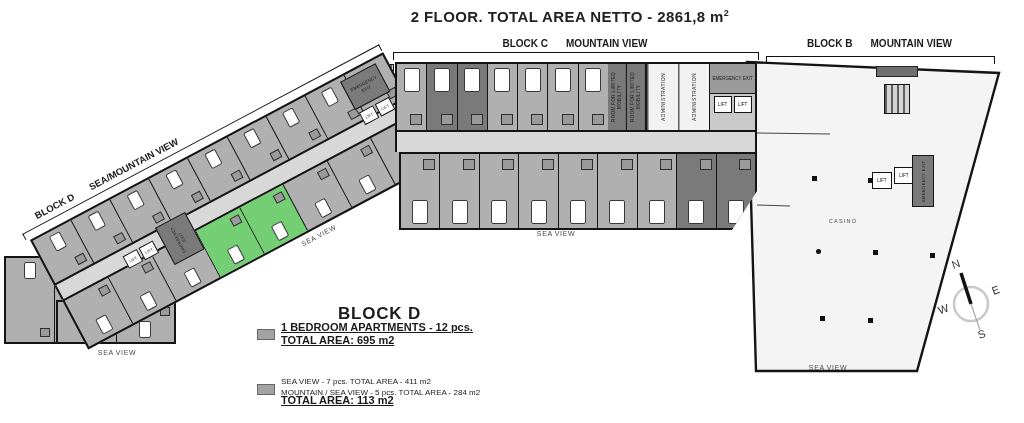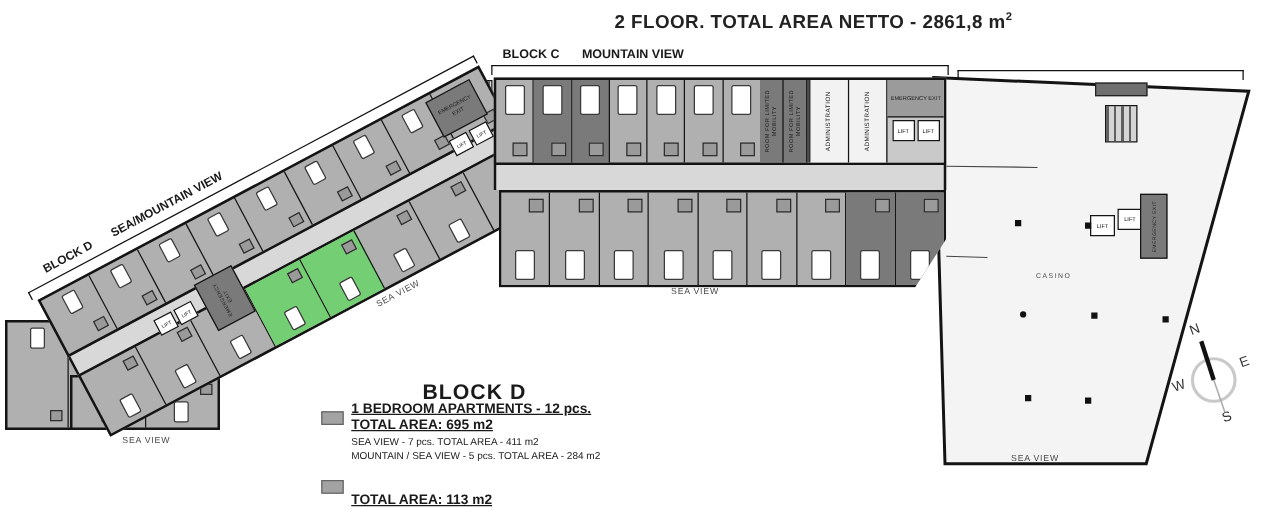--- a/index.html
+++ b/index.html
@@ -1,25 +1,25 @@
 <!DOCTYPE html>
 <html style="--apartment: #b0b0b0; --dark-unit: #7a7a7a; --corridor: #d8d8d8; --highlight-green: #74ce74; --block-b-fill: #f4f4f4; --legend-swatch: #a3a3a3;"><head>
 <meta charset="utf-8">
 <style>
   html,body{margin:0;padding:0;background:#fff;}
   .canvas{position:relative;width:1024px;height:423px;background:#fff;overflow:hidden;
           font-family:"Liberation Sans",sans-serif;color:#111;}
   
-  .title{position:absolute;left:330px;top:8px;width:480px;text-align:right;
+  .title{position:absolute;left:330px;top:8px;width:480px;text-align:center;
          font-size:15px;font-weight:bold;letter-spacing:.4px;color:#222;}
   .title sup{font-size:9px;}
   
   .bracket{position:absolute;height:7px;border-top:1.6px solid #111;
            border-left:1.6px solid #111;border-right:1.6px solid #111;}
-  .blklabel{position:absolute;text-align:left;font-size:10px;font-weight:bold;color:#1a1a1a;}
+  .blklabel{position:absolute;text-align:center;font-size:10px;font-weight:bold;color:#1a1a1a;}
   .blklabel b{margin:0 9px;}
   
   .bc{position:absolute;left:395px;top:62px;width:362px;height:168px;z-index:3;}
   .rowtop,.rowbot{position:relative;display:flex;background:var(--apartment,#b0b0b0);
         border:2px solid #141414;box-sizing:border-box;}
   .bc .rowtop{height:70px;}
   .bc .corr{height:20px;background:var(--corridor,#d8d8d8);border-left:2px solid #141414;
         border-right:2px solid #141414;box-sizing:border-box;}
   .bc .rowbot{height:78px;margin-left:4px;
         clip-path:polygon(0 0,100% 0,100% 50%,93% 100%,0 100%);}
@@ -88,21 +88,21 @@
         background:var(--dark-unit,#787878);border:1.4px solid #151515;box-sizing:border-box;}
   .dot{position:absolute;width:5px;height:5px;background:#111;}
   .dot.r{border-radius:50%;}
   
   .lg-head{position:absolute;left:338px;top:304px;font-size:17px;font-weight:bold;
         letter-spacing:.8px;color:#1a1a1a;}
   .sw{position:absolute;width:18px;height:11px;background:var(--legend-swatch,#a3a3a3);
         border:1px solid #666;box-sizing:border-box;}
   .lg{position:absolute;color:#1a1a1a;white-space:nowrap;}
   .lg.b{font-size:11px;font-weight:bold;text-decoration:underline;}
-  .lg.s{font-size:8px;}
+  .lg.s{font-size:8px;margin-top:28px;}
   
   .cmp{position:absolute;font-size:11px;color:#333;transform:rotate(-20deg);}
   .layer{position:absolute;left:0;top:0;z-index:0;}
 </style>
 </head>
 <body>
 
 <div class="canvas">
 
   <svg class="layer" width="1024" height="423" viewBox="0 0 1024 423">
@@ -117,20 +117,23 @@
 
   <div class="title">
     <span>2 FLOOR. TOTAL AREA NETTO - 2861,8 m</span><sup>2</sup>
   </div>
 
   <div class="blklabel" style="left:393px;top:38px;width:364px">
     <b>BLOCK C</b><b>MOUNTAIN VIEW</b>
   </div>
   <div class="bracket" style="left:393px;top:52px;width:364px"></div>
 
+  <div class="blklabel" style="left:766px;top:38px;width:227px">
+    <b>BLOCK B</b><b>MOUNTAIN VIEW</b>
+  </div>
   <div class="bracket" style="left:766px;top:56px;width:227px"></div>
 
   <div class="casino">CASINO</div>
   <div class="bb-dark" style="left:876px;top:66px;width:42px;height:11px"></div>
   <div class="stairs" style="left:884px;top:84px;width:26px;height:30px"></div>
   <div class="bb-lift" style="left:872px;top:172px;width:20px;height:17px">LIFT</div>
   <div class="bb-lift" style="left:894px;top:167px;width:20px;height:17px">LIFT</div>
   <div class="bb-emer">
     <div class="vtext" style="width:100%;height:100%;font-size:4px">EMERGENCY EXIT</div>
   </div>

